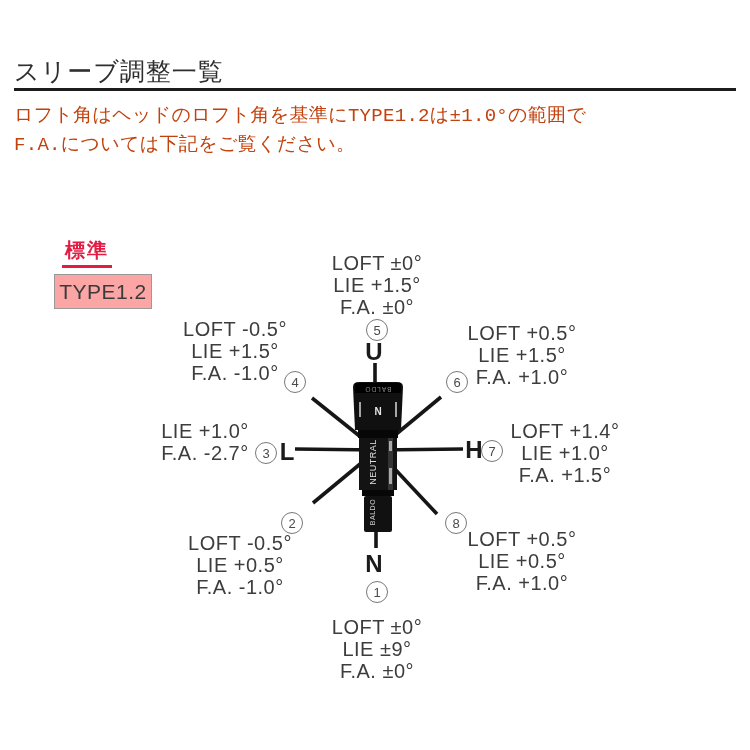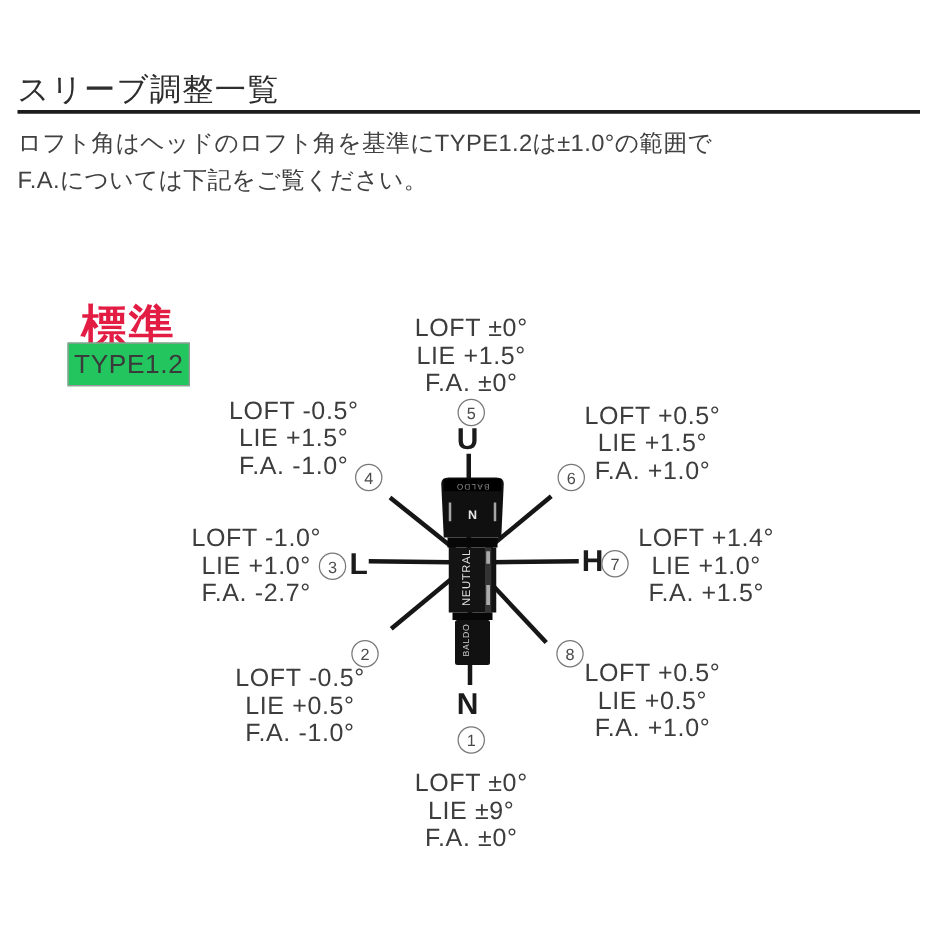--- a/index.html
+++ b/index.html
@@ -16,32 +16,32 @@
   .page-title {
     position:absolute; left:14px; top:55px;
     font-size:25px; font-weight:400; color:#2e2e2e; letter-spacing:1px;
   }
   .title-rule {
     position:absolute; left:14px; top:88px; width:722px; height:2.5px;
     background:#1c1c1c;
   }
   .description {
     position:absolute; left:14px; top:102px; width:700px;
-    font-size:19px; line-height:28.5px; color:#404040; letter-spacing:0.3px;
+    font-size:19px; line-height:28.5px; color:#c2410c; letter-spacing:0.3px;font-family:Liberation Mono, monospace;
   }
 
   
   .standard-label {
     position:absolute; left:62px; top:237px;
-    font-size:36px; font-weight:700; letter-spacing:2px;
+    font-size:20px; font-weight:700; letter-spacing:2px;
     padding:0 3px 1px 3px;
   }
   .type-badge {
     position:absolute; left:54px; top:274px; width:98px; height:35px;
-    border:1.5px solid #999; background:#22c55e;
+    border:1.5px solid #999; background:#fca5a5;
     display:flex; align-items:center; justify-content:center;
     font-size:21px; color:#3a3a3a; letter-spacing:0.5px;
   }
 
   
   .diagram-svg { position:absolute; left:230px; top:310px; width:330px; height:330px; }
 
   .angle-block {
     position:absolute; transform:translateX(-50%);
     text-align:center; font-size:20px; line-height:22px;
@@ -150,21 +150,20 @@
     <div>LOFT ±0°</div>
     <div>LIE ±9°</div>
     <div>F.A. ±0°</div>
   </div>
   <div class="angle-block pos2-block">
     <div>LOFT -0.5°</div>
     <div>LIE +0.5°</div>
     <div>F.A. -1.0°</div>
   </div>
   <div class="angle-block pos3-block">
-    <div>LOFT -1.0°</div>
     <div>LIE +1.0°</div>
     <div>F.A. -2.7°</div>
   </div>
   <div class="angle-block pos4-block">
     <div>LOFT -0.5°</div>
     <div>LIE +1.5°</div>
     <div>F.A. -1.0°</div>
   </div>
   <div class="angle-block pos5-block">
     <div>LOFT ±0°</div>

